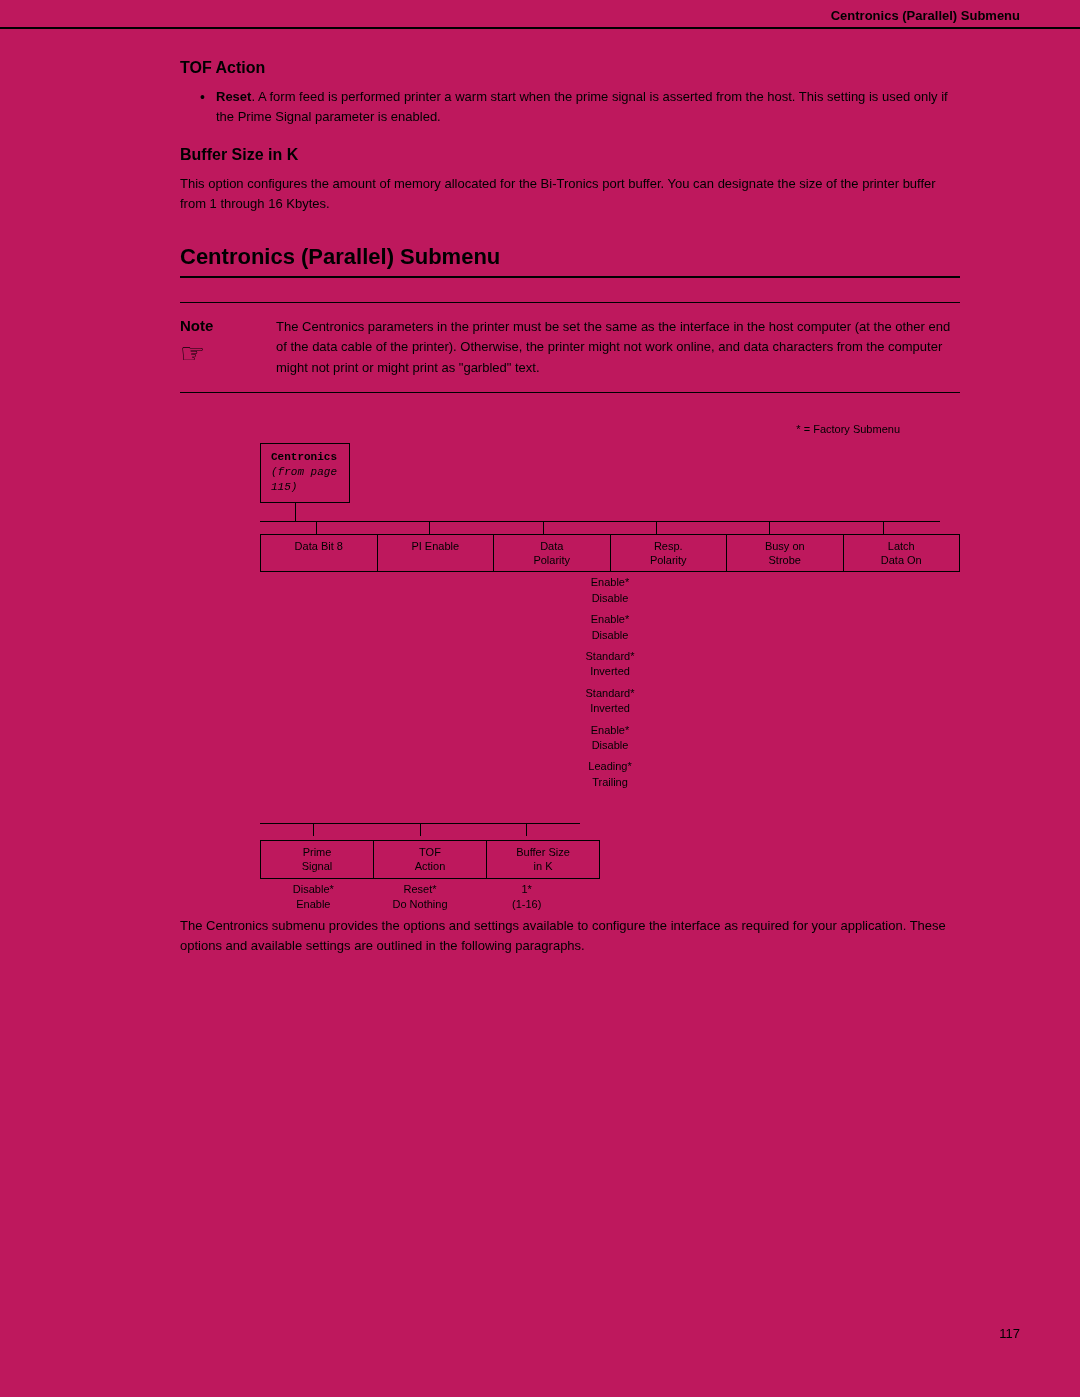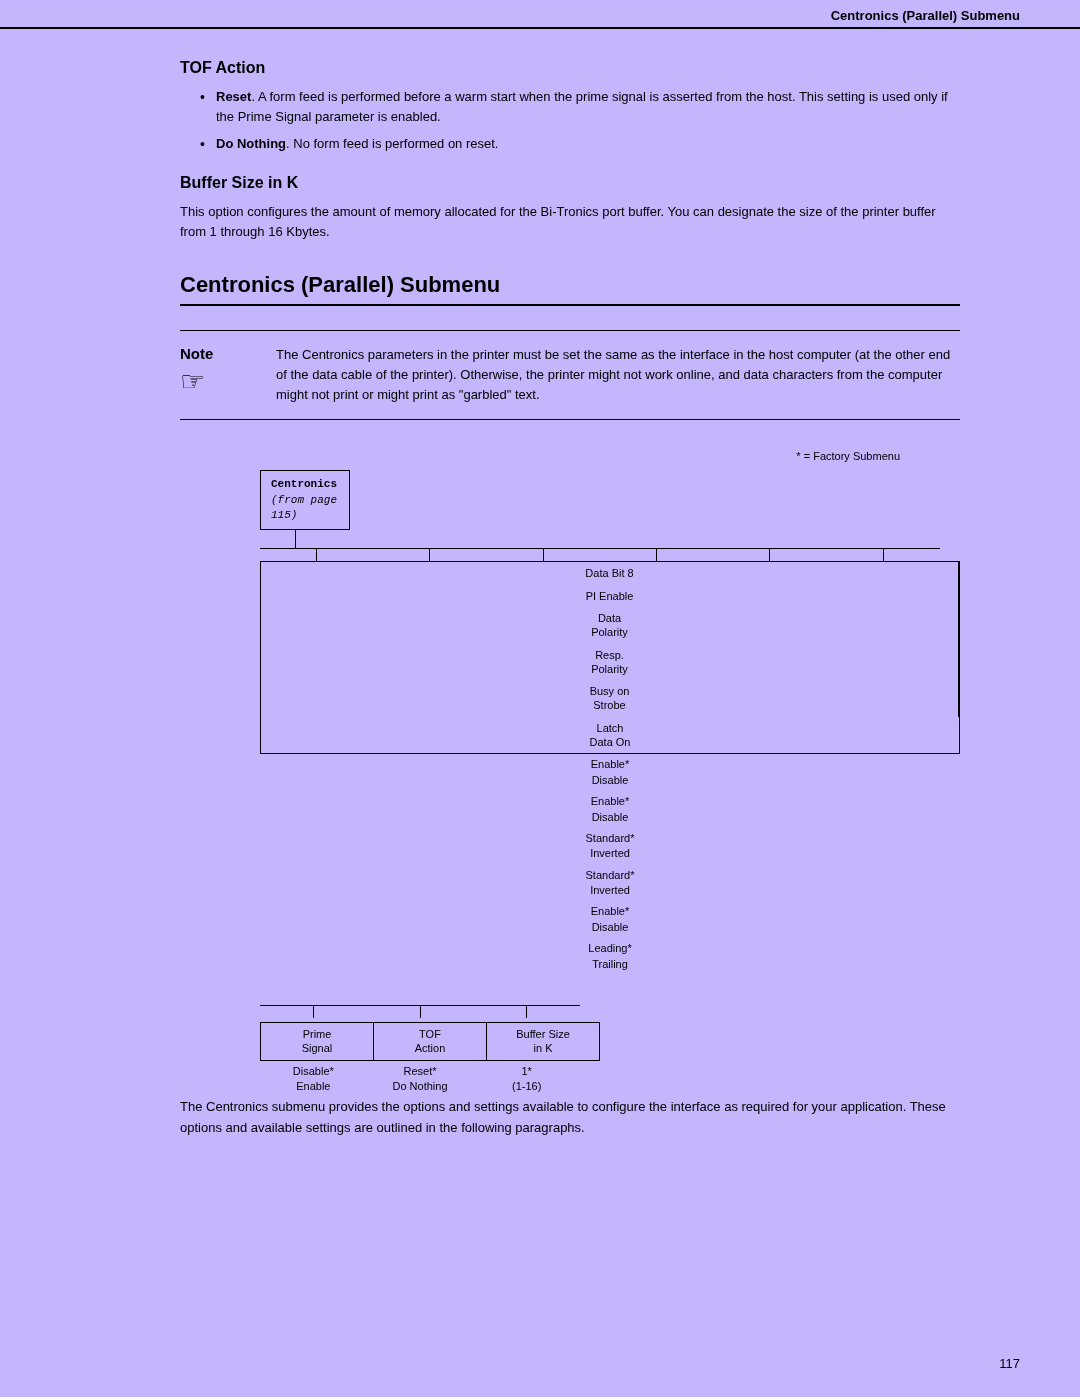--- a/index.html
+++ b/index.html
@@ -9,21 +9,21 @@
       font-size: 13px;
       color: #000;
       width: 1080px;
       min-height: 1397px;
       position: relative;
     }
 
     .page-container {
       width: 1080px;
       min-height: 1397px;
-      background: #c4b5fd;
+      background: #be185d;
       position: relative;
       padding: 0;
     }
 
     
     .page-header {
       border-bottom: 2px solid #000;
       text-align: right;
       padding: 8px 60px 4px 60px;
       margin-bottom: 30px;
@@ -139,21 +139,21 @@
     .top-box .bold {
       font-weight: bold;
     }
     .top-box .italic {
       font-style: italic;
     }
 
     
     .menu-row {
       display: flex;
-      flex-direction: column;
+      flex-direction: row;
       gap: 0;
       margin-top: 0;
       border: 1px solid #000;
       width: 700px;
       margin-left: 20px;
     }
 
     .menu-item {
       flex: 1;
       border-right: 1px solid #000;
@@ -192,21 +192,21 @@
       margin-top: 4px;
     }
 
     .closing-text {
       line-height: 1.55;
     }
 
     
     .page-number {
       position: absolute;
-      bottom: 26px;
+      bottom: 56px;
       right: 60px;
       font-size: 13px;
     }
 
     .diagram-wrapper {
       padding: 0 0 0 60px;
     }
 
     .top-node-row {
       display: flex;
@@ -223,24 +223,21 @@
   <div class="page-header">
     <span class="page-header-title">Centronics (Parallel) Submenu</span>
   </div>
 
   <div class="content">
 
     <div class="subsection">
       <h2 class="section-title">TOF Action</h2>
       <ul class="bullet-list">
         <li>
-          <span class="bold-term">Reset</span><span>. A form feed is performed before a warm start when the prime signal is asserted from the host. This setting is used only if the Prime Signal parameter is enabled.</span>
-        </li>
-        <li>
-          <span class="bold-term">Do Nothing</span><span>. No form feed is performed on reset.</span>
+          <span class="bold-term">Reset</span><span>. A form feed is performed printer a warm start when the prime signal is asserted from the host. This setting is used only if the Prime Signal parameter is enabled.</span>
         </li>
       </ul>
     </div>
 
     <div class="subsection">
       <h2 class="section-title">Buffer Size in K</h2>
       <p>This option configures the amount of memory allocated for the Bi-Tronics port buffer. You can designate the size of the printer buffer from 1 through 16 Kbytes.</p>
     </div>
 
     <h1 class="section-title-large">Centronics (Parallel) Submenu</h1>

